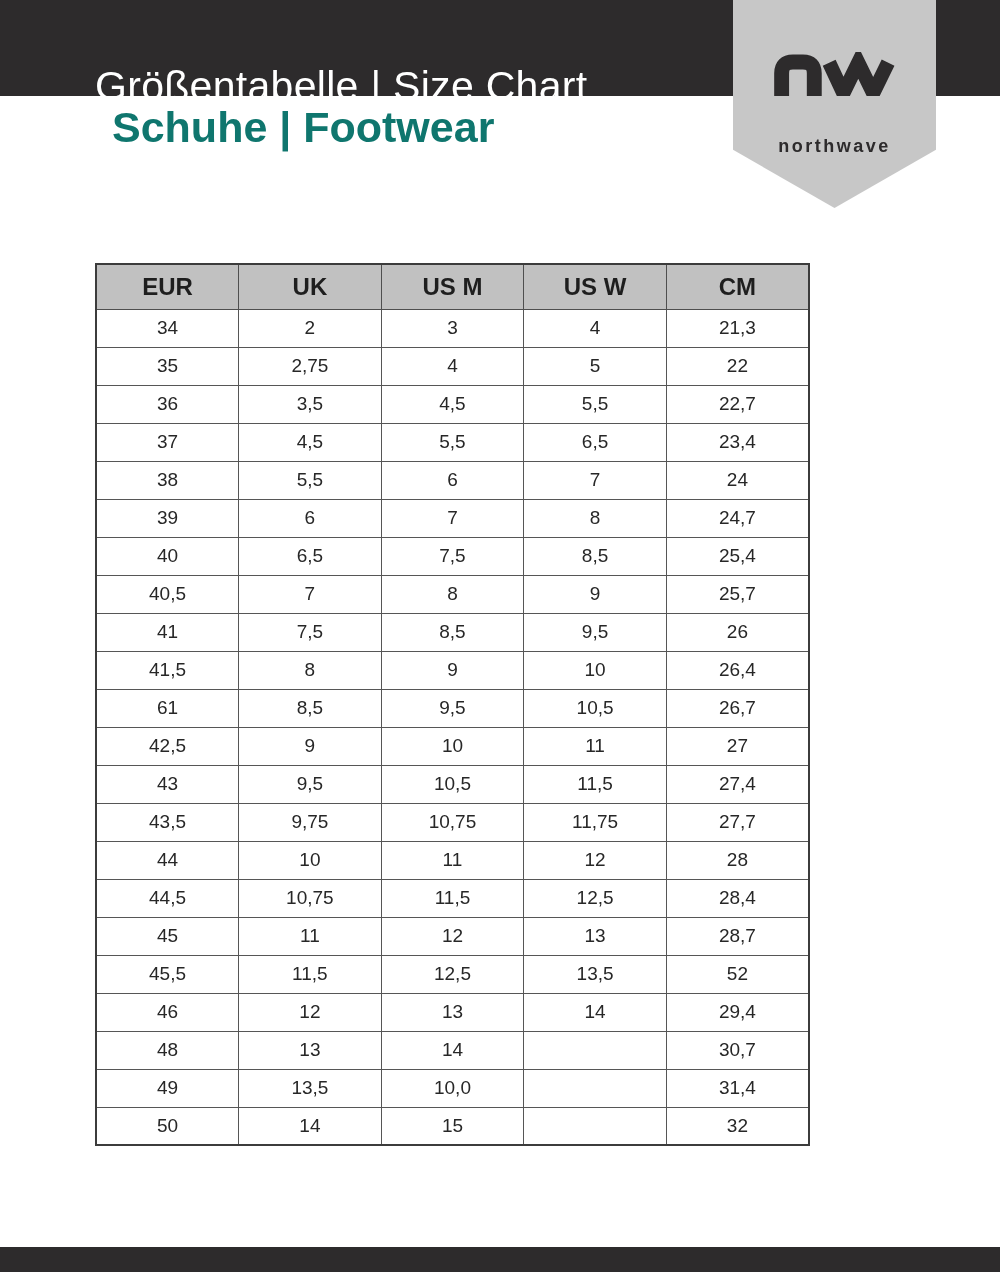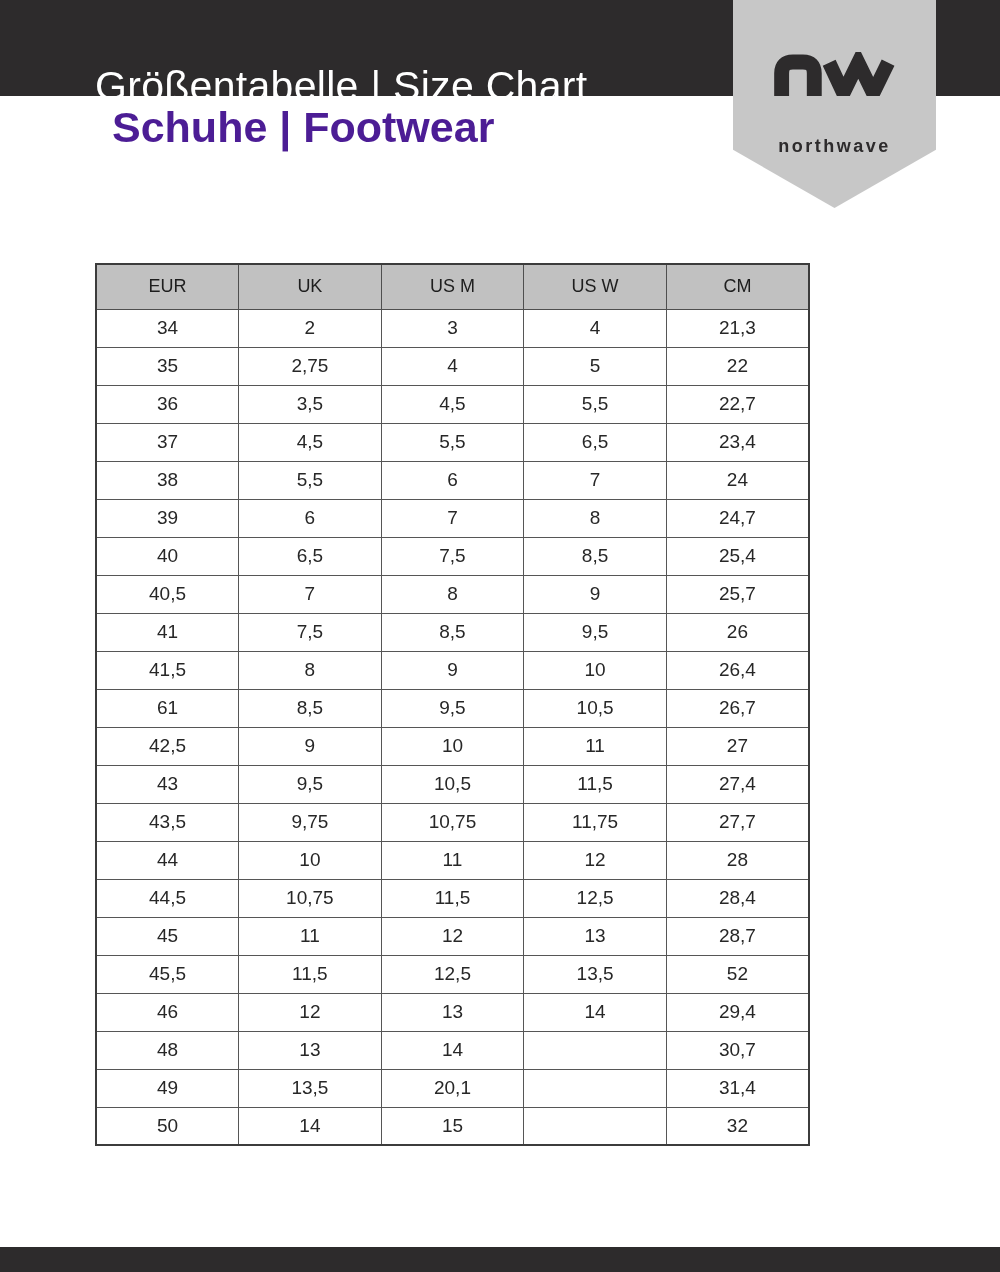--- a/index.html
+++ b/index.html
@@ -14,21 +14,21 @@
     position:absolute; top:0; left:0; width:1000px; height:96px;
     background:#2d2b2c; overflow:hidden;
   }
   .main-title {
     position:absolute; left:95px; bottom:-14px;
     color:#ffffff; font-size:41px; font-weight:normal;
     letter-spacing:0.3px; white-space:nowrap; line-height:1.15;
   }
   .subtitle {
     position:absolute; top:103px; left:112px;
-    color:#4c1d95; font-size:43px; font-weight:bold; white-space:nowrap;
+    color:#0f766e; font-size:43px; font-weight:bold; white-space:nowrap;
   }
 
   
   .banner {
     position:absolute; top:0; left:733px; width:203px; height:208px;
     background:#c7c7c7; z-index:5;
     -webkit-clip-path:polygon(0 0,100% 0,100% 72%,50% 100%,0 72%);
     clip-path:polygon(0 0,100% 0,100% 72%,50% 100%,0 72%);
   }
   .nw-logo { position:absolute; top:52px; left:19px; width:165px; height:44px; }
@@ -39,21 +39,21 @@
   }
 
   
   .size-table {
     position:absolute; top:263px; left:95px; width:715px;
     border-collapse:collapse; table-layout:fixed;
     border:2px solid #3c3c3c;
   }
   .size-table th {
     height:45px; background:#c1c1c1; border:1px solid #4f4f4f;
-    font-size:18px; font-weight:normal; color:#1e1e1e; text-align:center;
+    font-size:24px; font-weight:bold; color:#1e1e1e; text-align:center;
   }
   .size-table td {
     height:38px; border:1px solid #565656; background:#ffffff;
     font-size:19px; color:#272727; text-align:center;
   }
 
   
   .bottom-band {
     position:absolute; left:0; bottom:0; width:1000px; height:25px;
     background:#2d2b2c;
@@ -223,21 +223,21 @@
       <tr>
         <td>48</td>
         <td>13</td>
         <td>14</td>
         <td></td>
         <td>30,7</td>
       </tr>
       <tr>
         <td>49</td>
         <td>13,5</td>
-        <td>20,1</td>
+        <td>10,0</td>
         <td></td>
         <td>31,4</td>
       </tr>
       <tr>
         <td>50</td>
         <td>14</td>
         <td>15</td>
         <td></td>
         <td>32</td>
       </tr>

